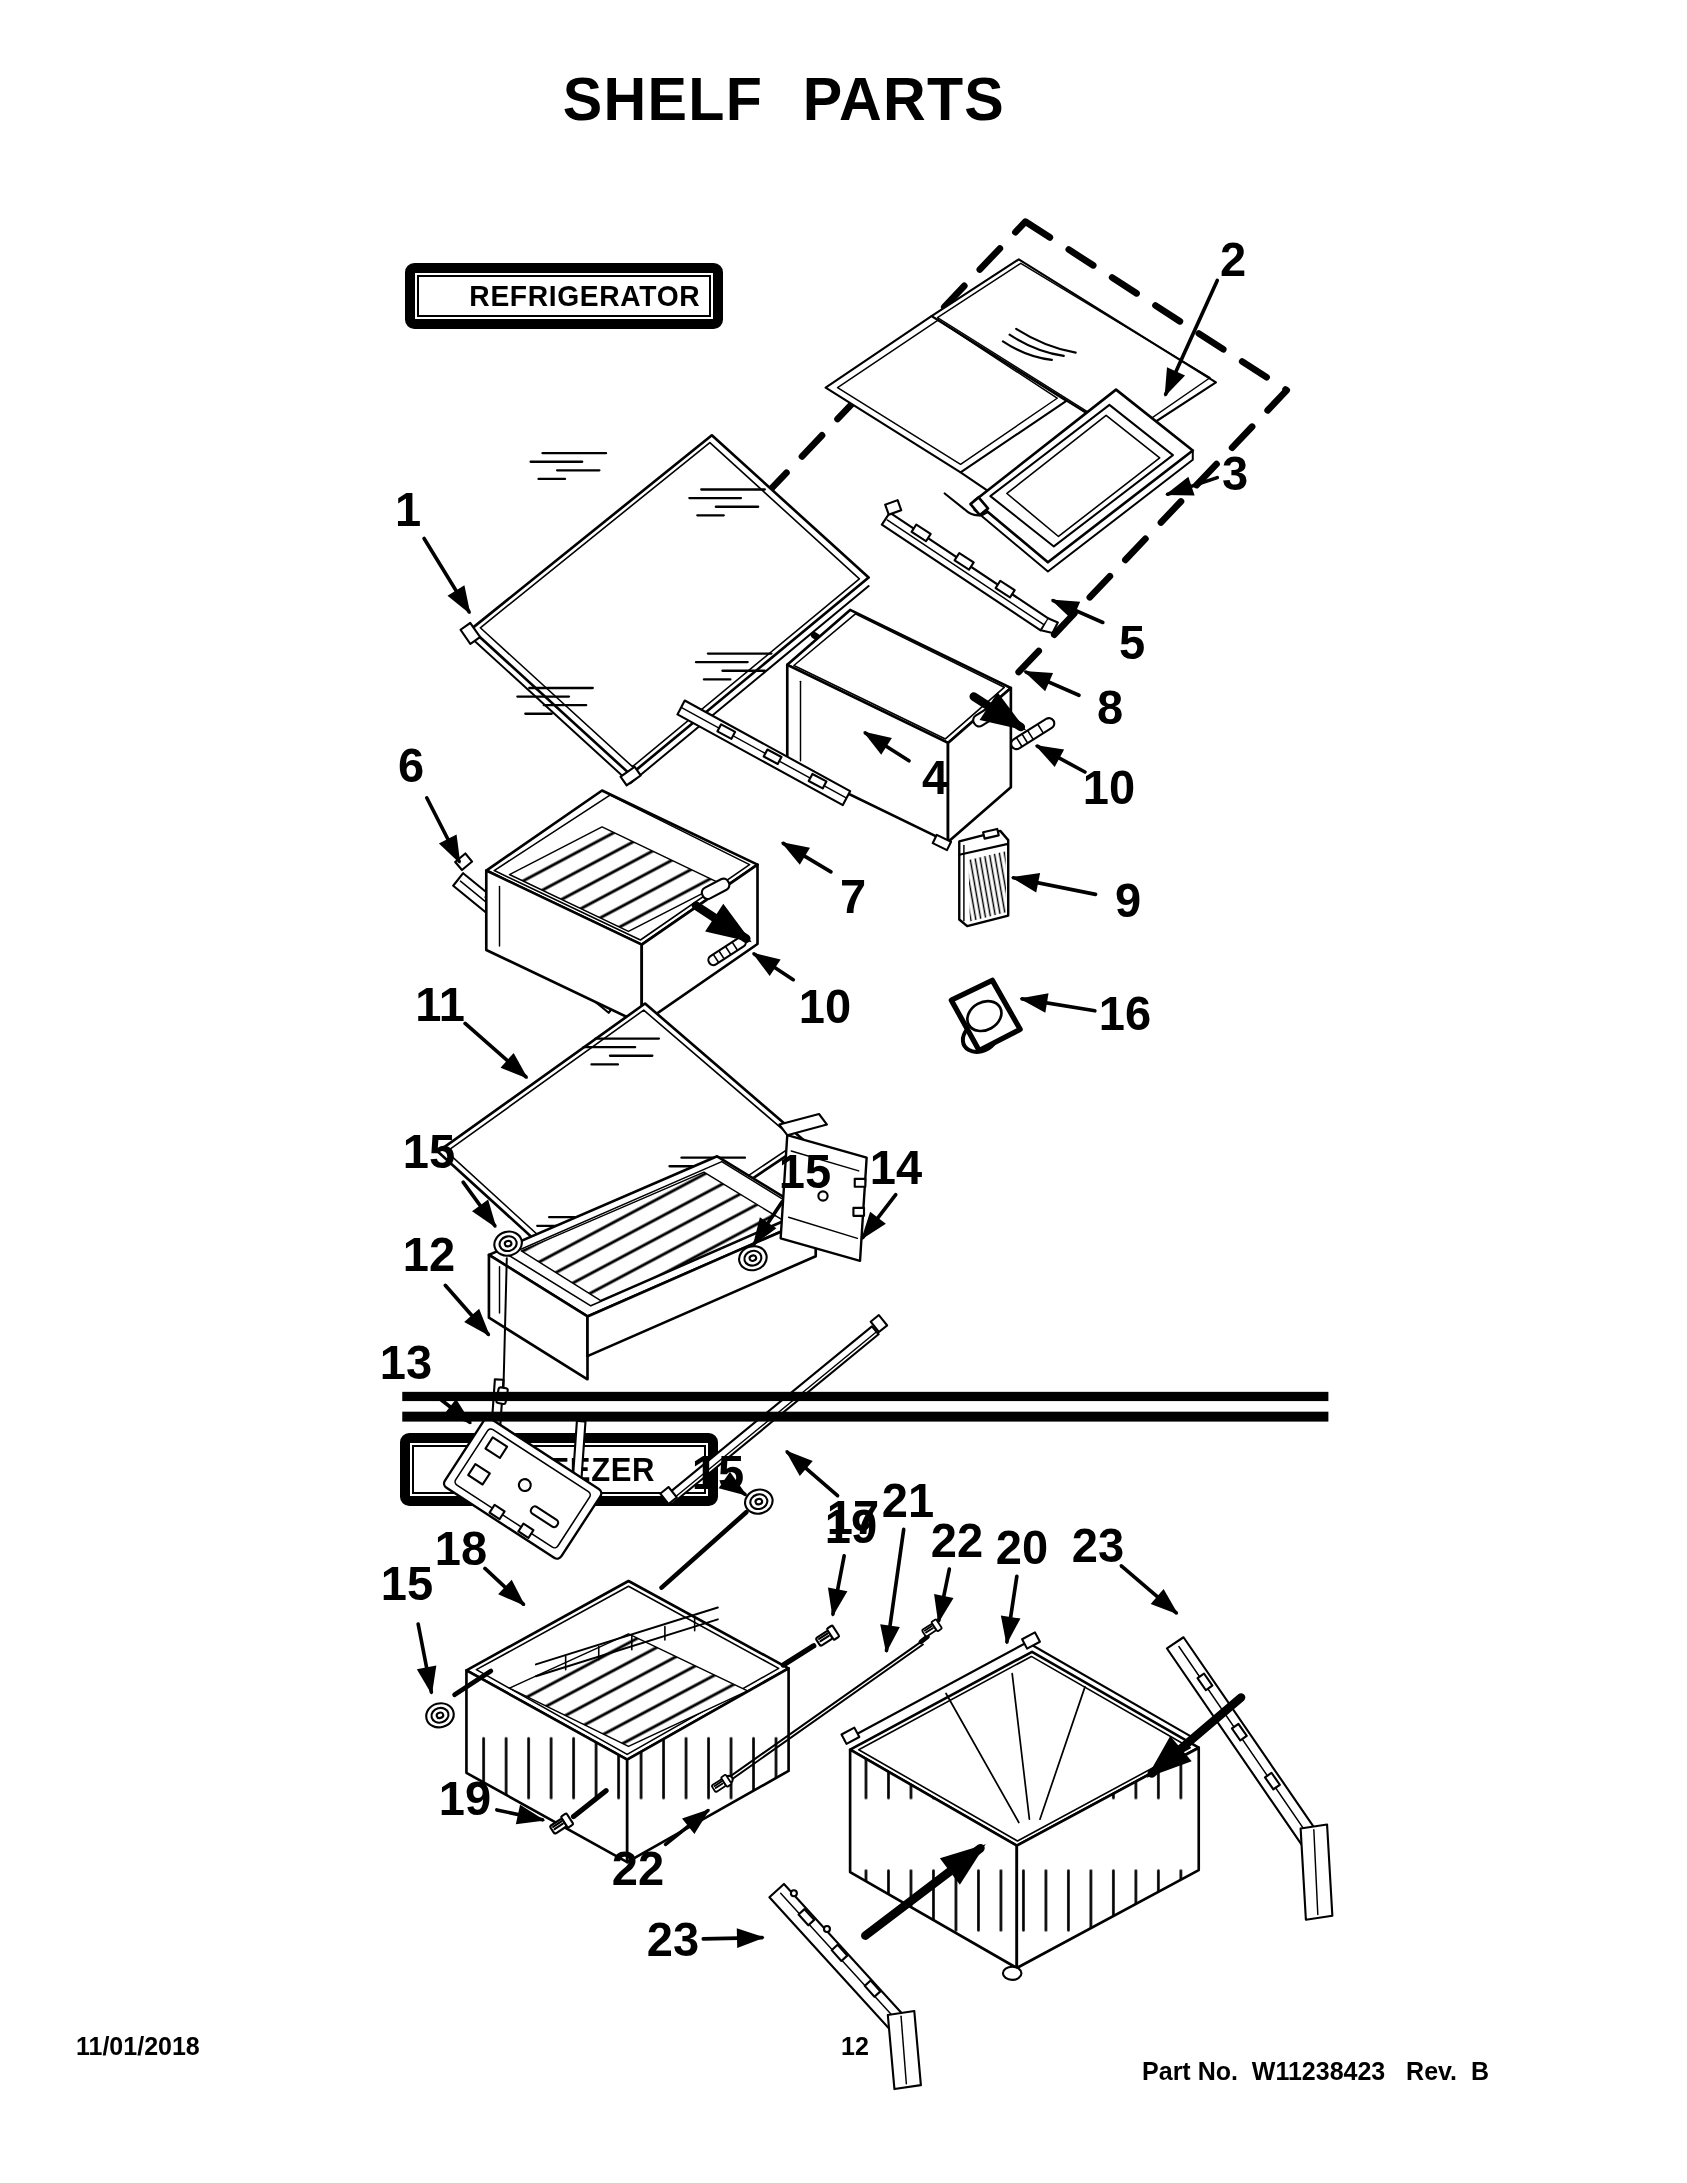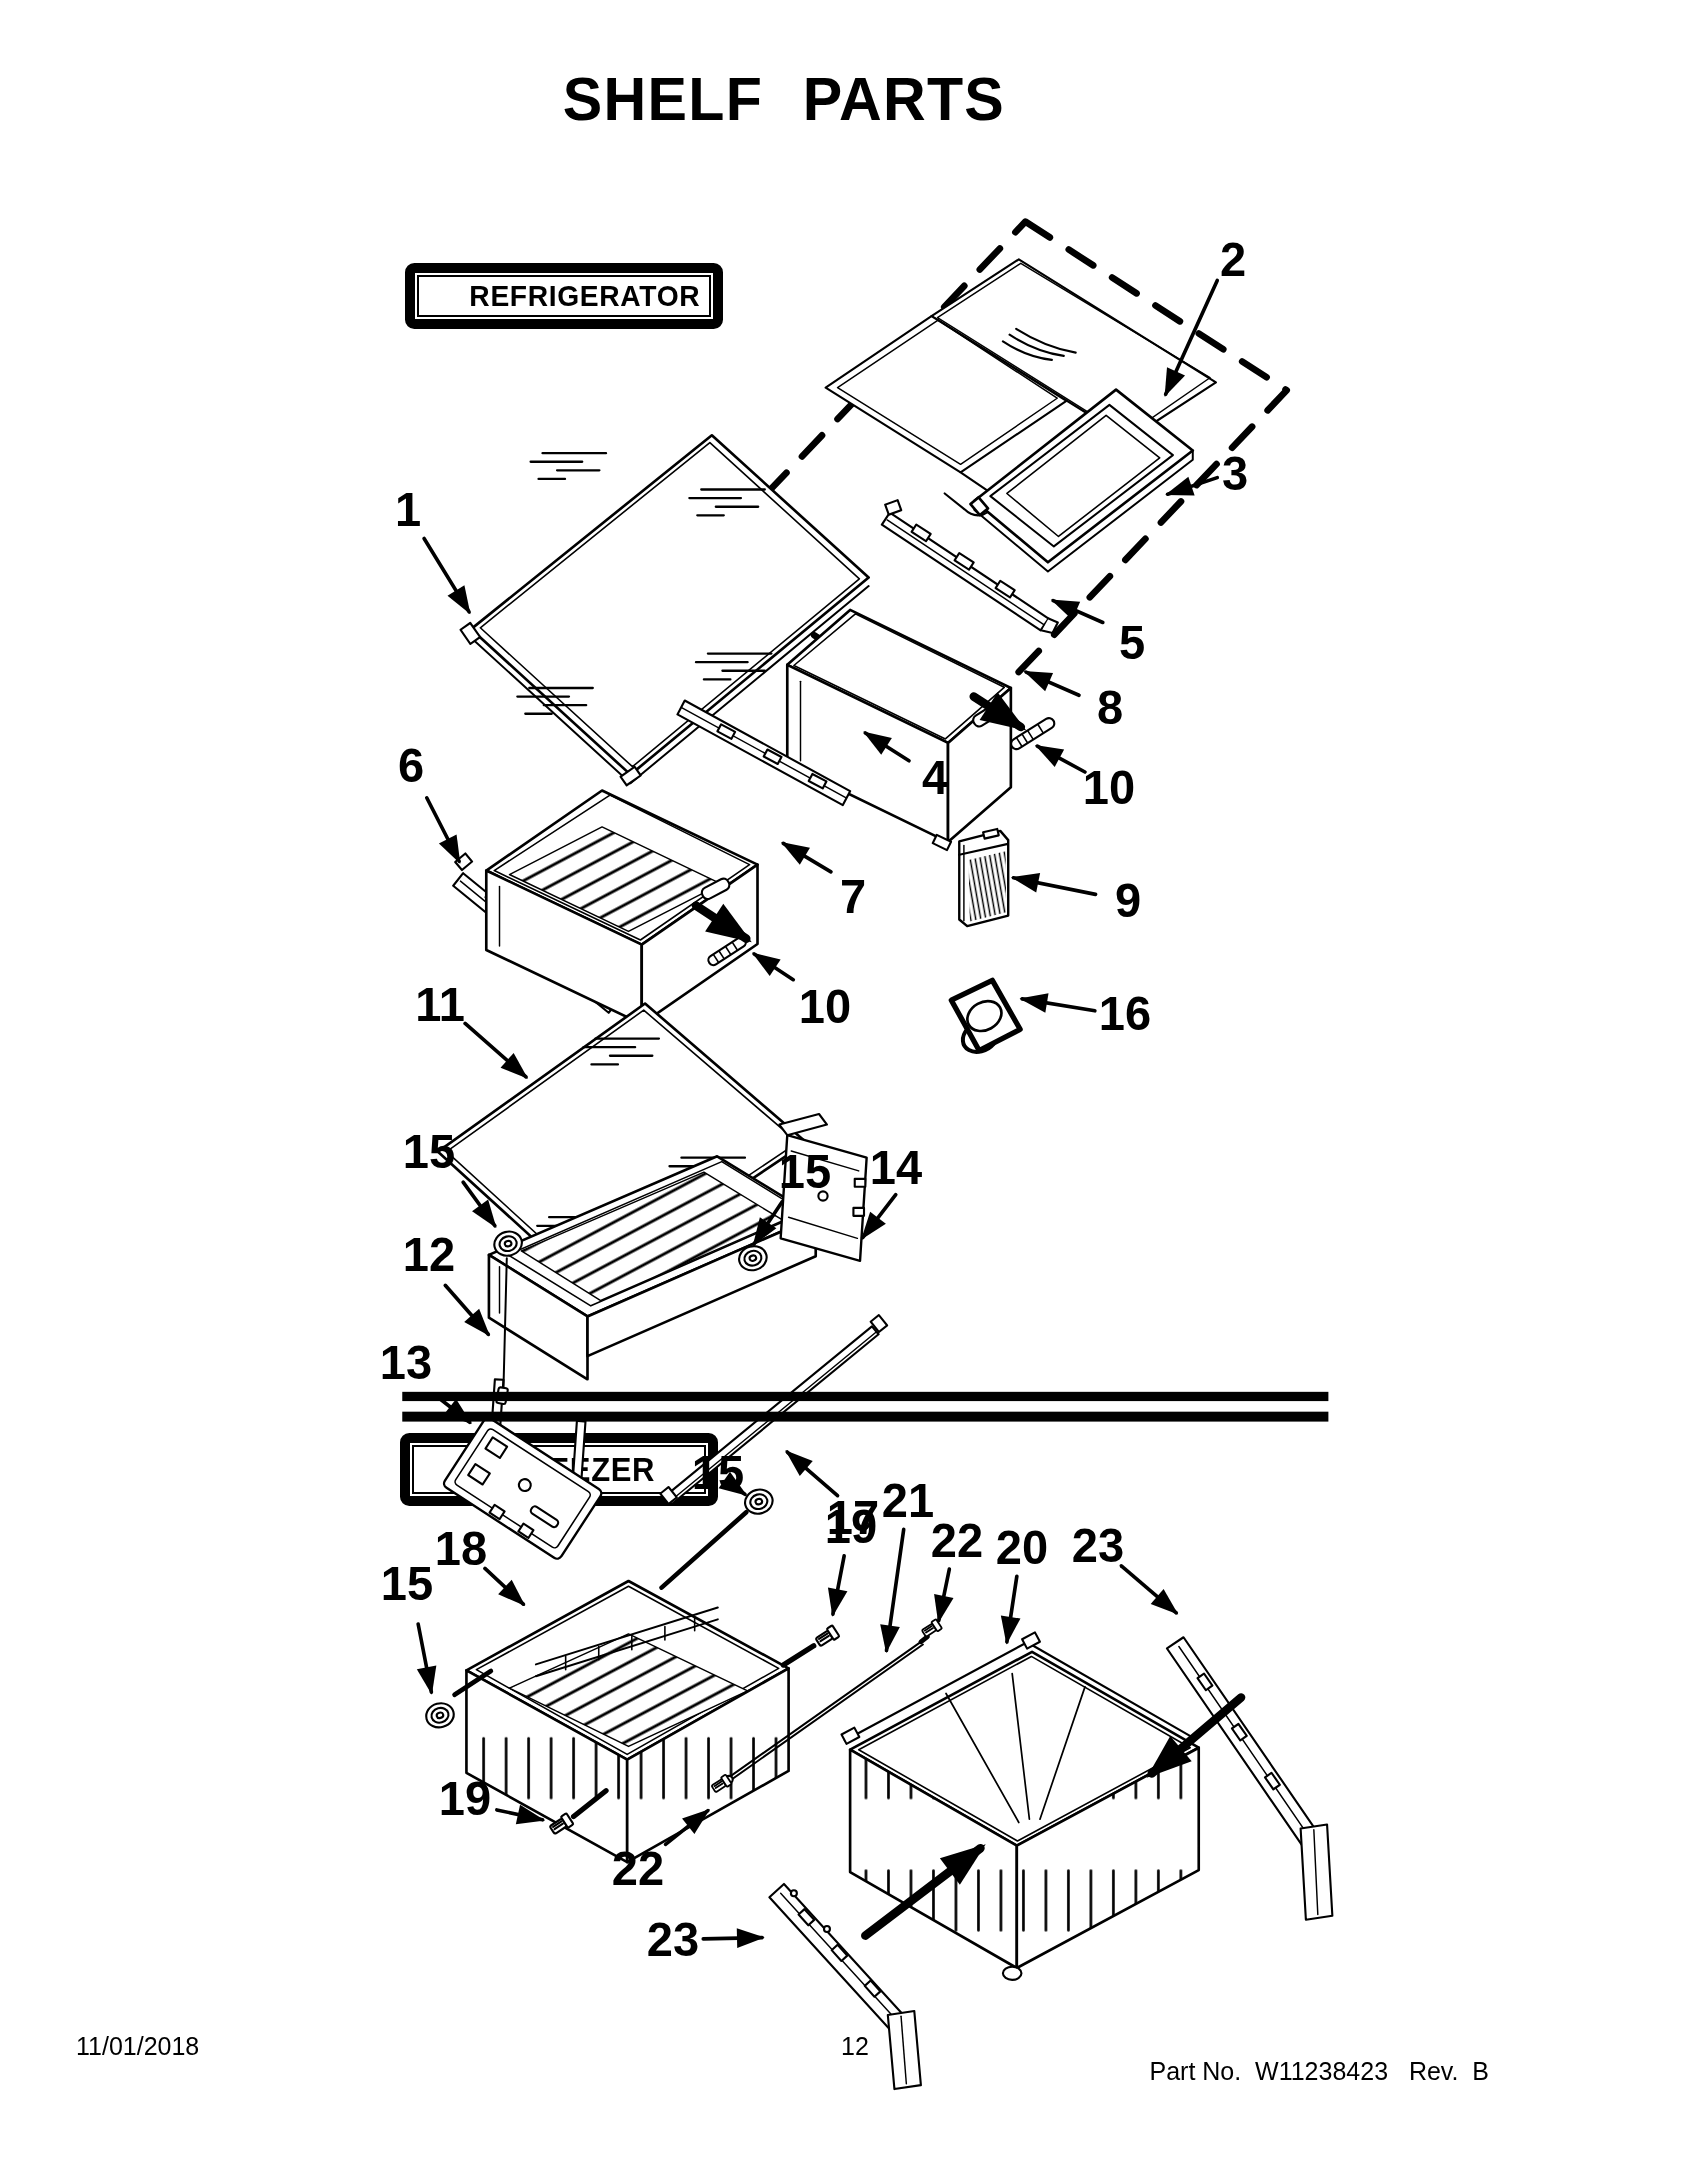--- a/index.html
+++ b/index.html
@@ -12,21 +12,21 @@
           padding:2px;box-sizing:border-box;}
   .secbox .inner{width:100%;height:100%;border:2.6px solid #000;display:flex;
           align-items:center;justify-content:center;box-sizing:border-box;padding-left:42px;}
   .secbox .lbl{font-weight:bold;transform:scaleX(.94);letter-spacing:0.7px;}
   .box-refrigerator{left:405px;top:263px;width:318px;height:66px;}
   .box-refrigerator .lbl{font-size:30px;}
   .box-freezer{left:400px;top:1433px;width:318px;height:73px;}
   .box-freezer .lbl{font-size:33px;}
   .co{position:absolute;transform:translate(-50%,-50%) scaleX(.96);font-size:49px;
       font-weight:bold;white-space:nowrap;line-height:1;}
-  .footer{position:absolute;top:2032px;left:0;width:100%;height:33px;font-size:25px;}
+  .footer{position:absolute;top:2032px;left:0;width:100%;height:33px;font-size:25px;font-weight:bold;}
   .footer .f-date{position:absolute;left:76px;}
   .footer .f-page{position:absolute;left:855px;transform:translateX(-50%);}
   .footer .f-part{position:absolute;right:79px;white-space:pre;margin-top:25px;}
   svg.art{position:absolute;left:0;top:0;}
 </style>
 </head>
 <body>
 
 <div class="page">
 

